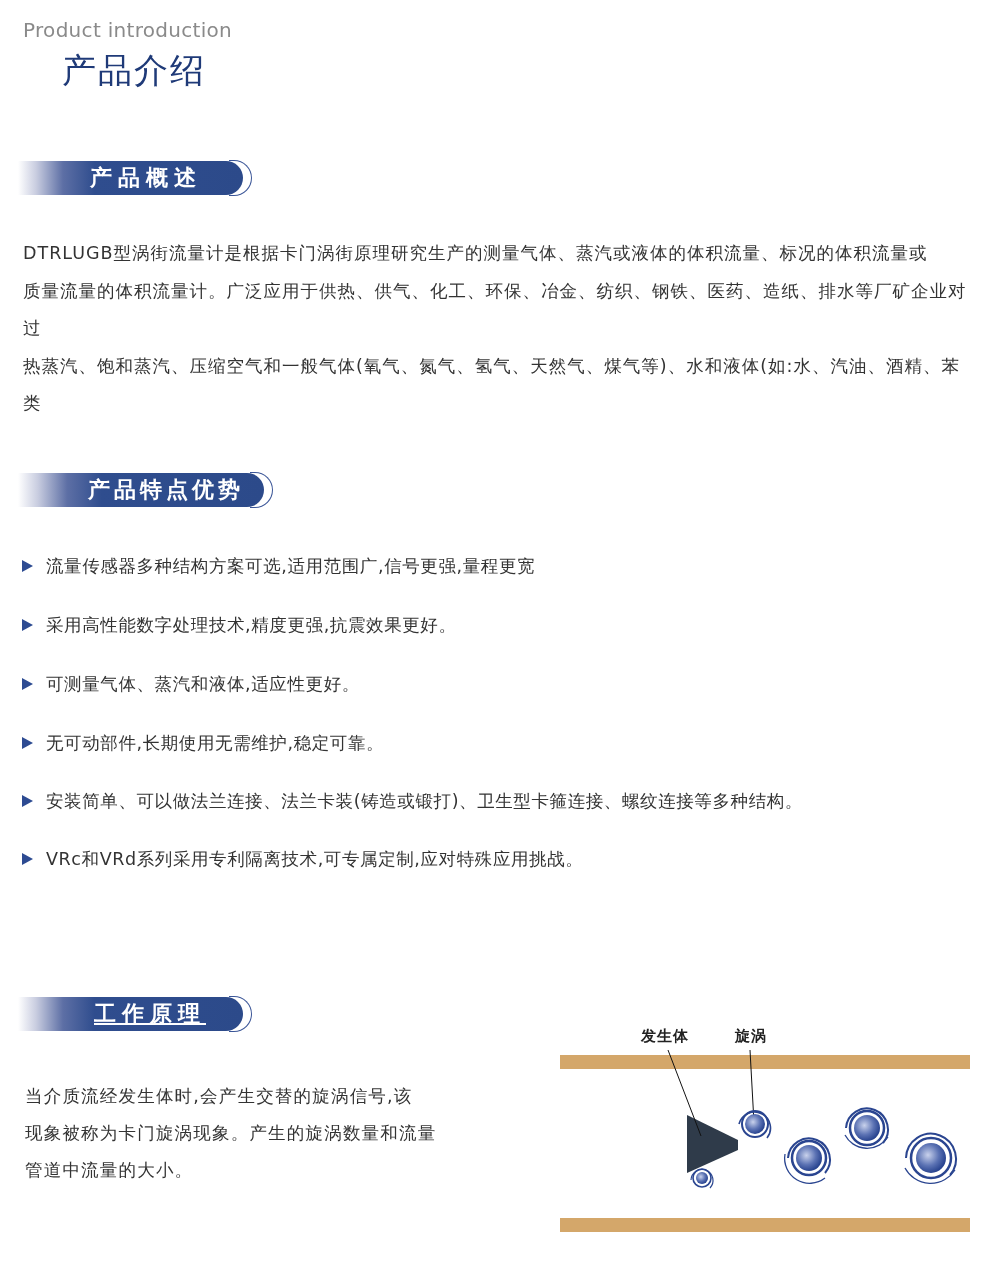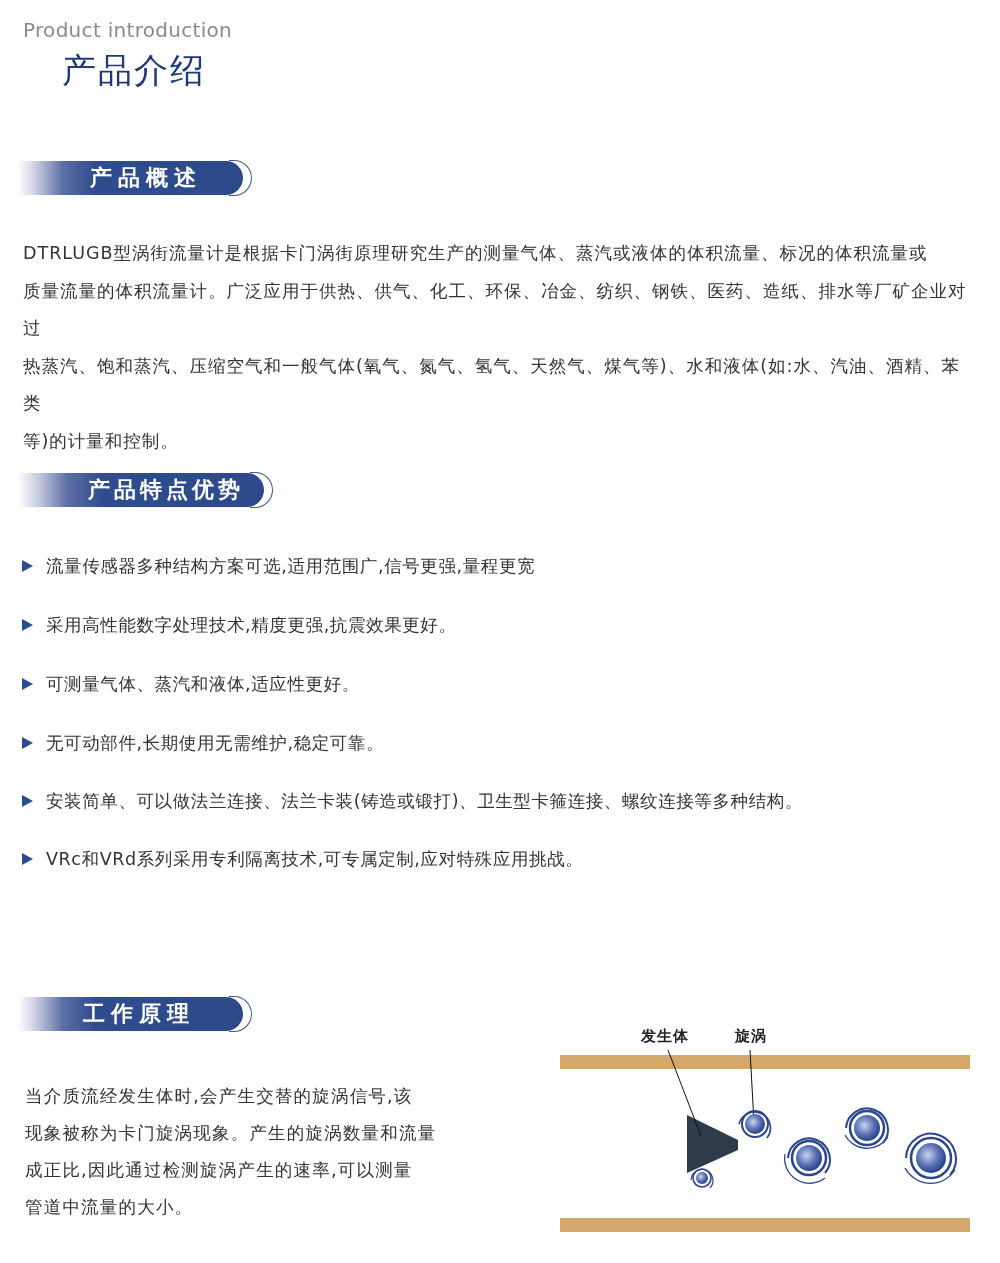--- a/index.html
+++ b/index.html
@@ -62,21 +62,20 @@
 <div class="pill" style="top:161px;width:235px;">
   <div class="bar" style="width:225px;"></div>
   <div class="arc" style="left:211px;"></div>
   <div class="label" style="left:72px;">产品概述</div>
 </div>
 
 <div class="para" style="top:235px;">
   <div>DTRLUGB型涡街流量计是根据卡门涡街原理研究生产的测量气体、蒸汽或液体的体积流量、标况的体积流量或</div>
   <div>质量流量的体积流量计。广泛应用于供热、供气、化工、环保、冶金、纺织、钢铁、医药、造纸、排水等厂矿企业对过</div>
   <div>热蒸汽、饱和蒸汽、压缩空气和一般气体(氧气、氮气、氢气、天然气、煤气等)、水和液体(如:水、汽油、酒精、苯类</div>
-  <div>等)的计量和控制。</div>
 </div>
 
 <div class="pill" style="top:473px;width:258px;">
   <div class="bar" style="width:246px;"></div>
   <div class="arc" style="left:232px;"></div>
   <div class="label" style="left:70px;letter-spacing:4px;">产品特点优势</div>
 </div>
 
 <div class="feature" style="top:553px;">
   <span class="tri"></span>
@@ -99,27 +98,26 @@
   <span>安装简单、可以做法兰连接、法兰卡装(铸造或锻打)、卫生型卡箍连接、螺纹连接等多种结构。</span>
 </div>
 <div class="feature" style="top:846px;">
   <span class="tri"></span>
   <span>VRc和VRd系列采用专利隔离技术,可专属定制,应对特殊应用挑战。</span>
 </div>
 
 <div class="pill" style="top:997px;width:235px;">
   <div class="bar" style="width:225px;"></div>
   <div class="arc" style="left:211px;"></div>
-  <div class="label" style="left:65px;">工作原理</div>
+  <div class="label" style="left:76px;text-decoration:underline;">工作原理</div>
 </div>
 
 <div class="principle">
   <div>当介质流经发生体时,会产生交替的旋涡信号,该</div>
   <div>现象被称为卡门旋涡现象。产生的旋涡数量和流量</div>
-  <div>成正比,因此通过检测旋涡产生的速率,可以测量</div>
   <div>管道中流量的大小。</div>
 </div>
 
 <div class="diagram">
   <svg width="420" height="220" viewBox="0 0 420 220">
     <defs>
       <radialGradient id="vg" cx="40%" cy="40%" r="60%">
         <stop offset="0%" stop-color="#c9d2ec"></stop>
         <stop offset="60%" stop-color="#5c73b4"></stop>
         <stop offset="100%" stop-color="#2a4590"></stop>

